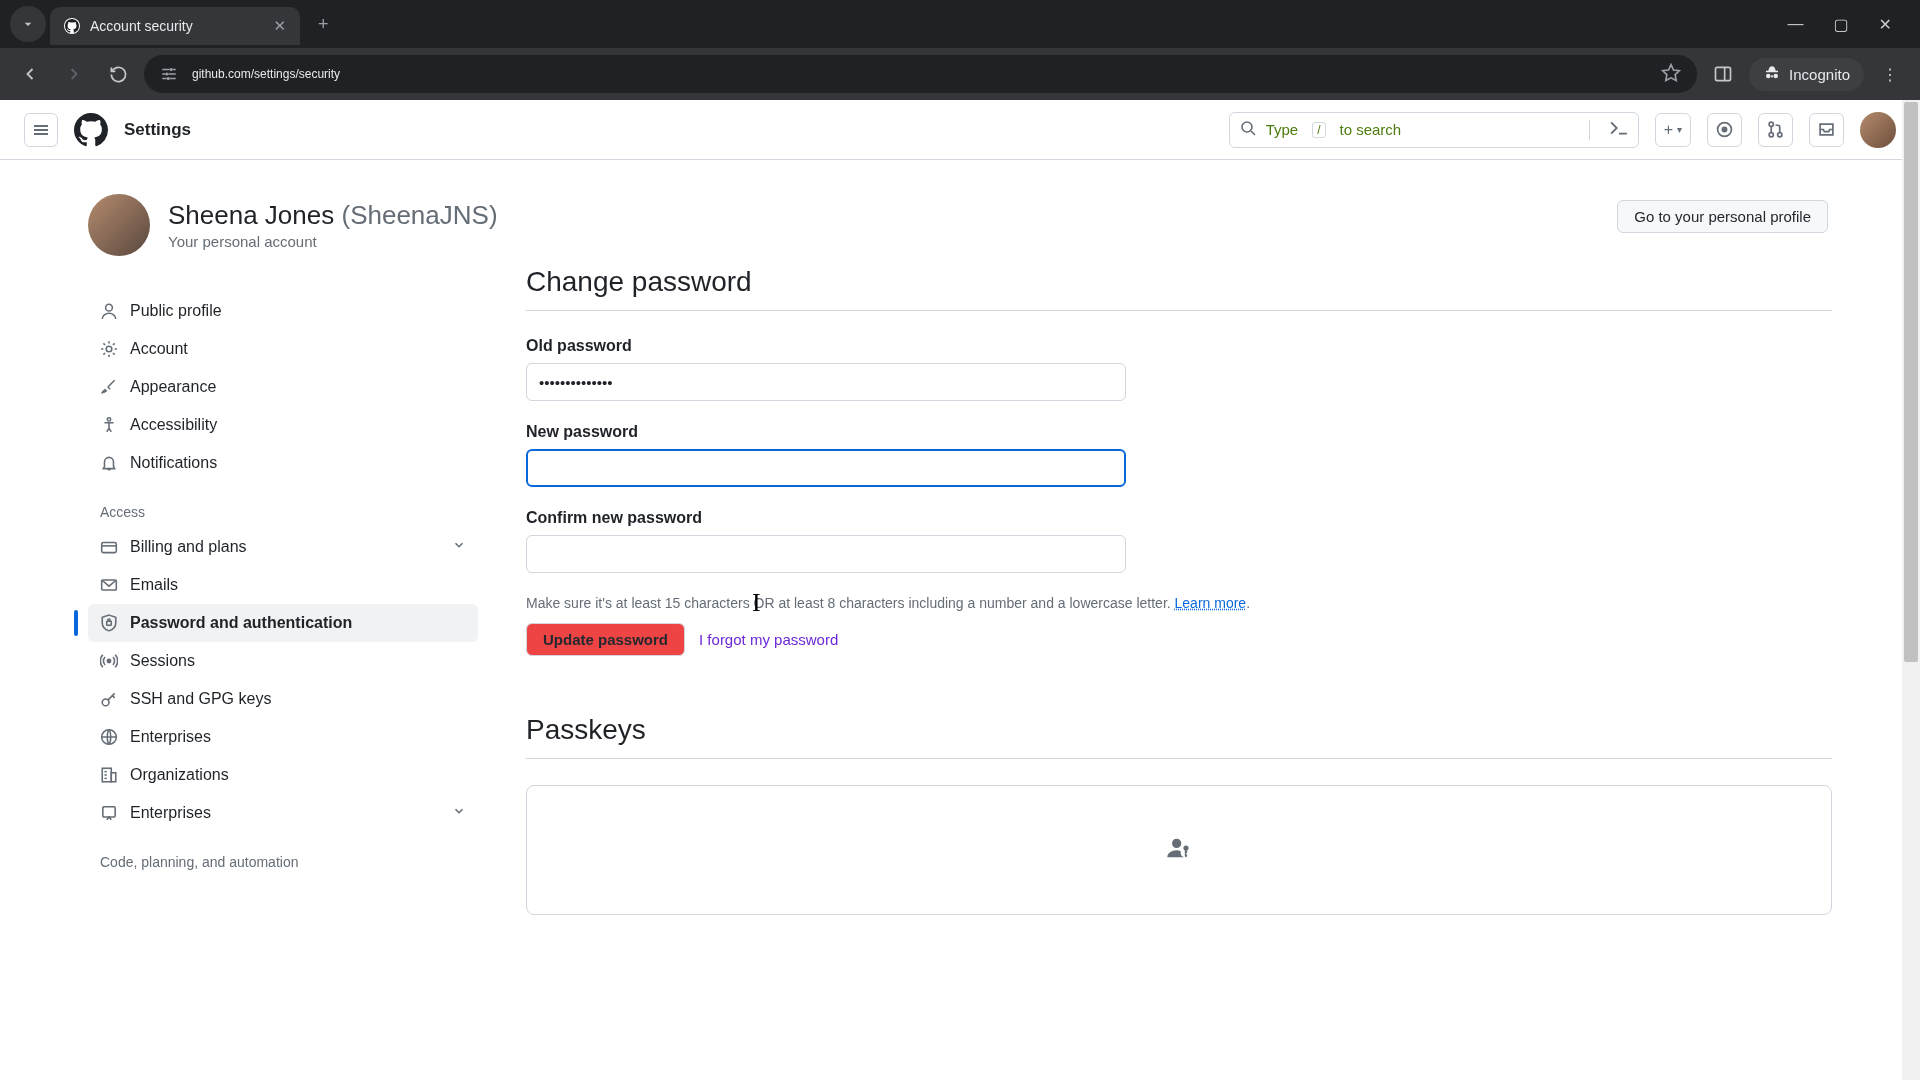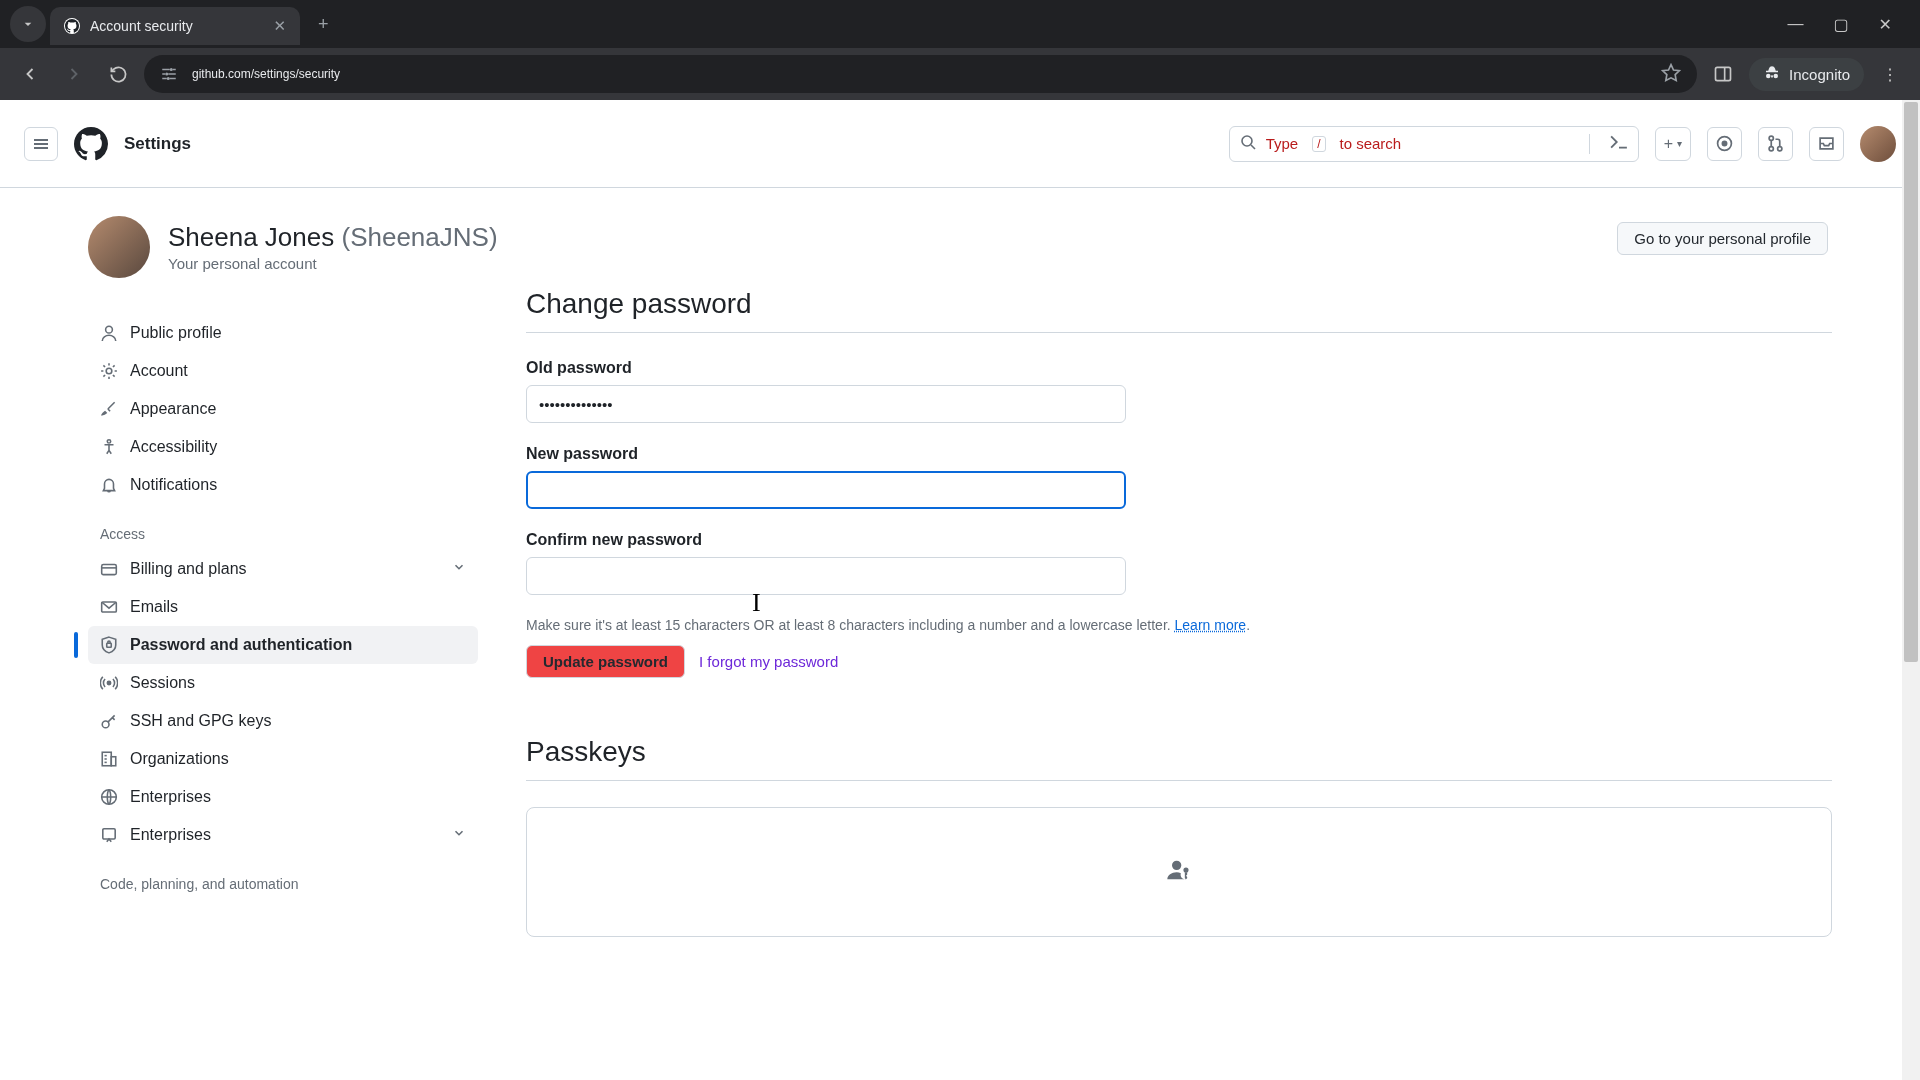--- a/index.html
+++ b/index.html
@@ -18,35 +18,35 @@
   .addr-row { background:#35363a; height:52px; display:flex; align-items:center; padding: 0 12px; gap: 8px;}
   .addr-row .icon-btn { width:36px; height:36px; display:flex; align-items:center; justify-content:center; color:#c7c7c7; border-radius:50%;}
   .addr-row .icon-btn.disabled{ color:#5f6368;}
   .addr-bar { flex:1; background:#202124; height:38px; border-radius:20px; display:flex; align-items:center; padding: 0 16px; color:#e8eaed; font-size:12px; gap:14px;}
   .addr-bar .url-text { flex:1; color:#e8eaed; }
   .addr-bar .star { color:#9aa0a6;}
   .incognito-badge { display:flex; align-items:center; gap:8px; background:#3c4043; padding:6px 14px; border-radius:20px; color:#e8eaed; font-size:15px;}
   .tune-icon{ display:block; }
   
   .page { background:#fff; height: calc(1080px - 100px); display:flex; flex-direction:column;}
-  .gh-header { height:88px; border-bottom:1px solid #d0d7de; display:flex; align-items:center; padding: 0 24px; gap:16px;}
+  .gh-header { height:60px; border-bottom:1px solid #d0d7de; display:flex; align-items:center; padding: 0 24px; gap:16px;}
   .hamburger { width:34px; height:34px; border:1px solid #d0d7de; border-radius:6px; display:flex; align-items:center; justify-content:center;}
   .gh-logo { width:34px; height:34px; }
   .gh-logo svg{ width:34px; height:34px;}
   .gh-title { font-size:17px; font-weight:600;}
   .gh-header .spacer{ flex:1;}
-  .searchbox{ display:flex; align-items:center; border:1px solid #d0d7de; border-radius:6px; height:36px; padding:0 10px; gap:10px; width:410px; color:#b91c1c; font-size:15px;}
+  .searchbox{ display:flex; align-items:center; border:1px solid #d0d7de; border-radius:6px; height:36px; padding:0 10px; gap:10px; width:410px; color:#4d7c0f; font-size:15px;}
   .searchbox .kbd{ font-size:12px; border:1px solid #d0d7de; border-radius:3px; padding:0 4px; margin: 0 4px;}
   .searchbox .sep{ margin-left:auto; border-left:1px solid #d0d7de; height:20px;}
   .searchbox .cmd{ padding-left:10px; color:#656d76;}
   .header-btn{ height:34px; min-width:34px; border:1px solid #d0d7de; border-radius:6px; display:flex; align-items:center; justify-content:center; color:#656d76; padding: 0 8px; gap:4px;}
   .avatar-sm{ width:36px; height:36px; border-radius:50%; background:linear-gradient(135deg,#b58b6e,#6e4e3c);}
 
   .content { flex:1; overflow:auto; display:flex;}
-  .content-inner{ width:100%; max-width: 1840px; margin: 0 auto; display:flex; padding: 28px 48px 0 48px; gap: 48px; justify-content: space-between;}
+  .content-inner{ width:100%; max-width: 1840px; margin: 6px auto; display:flex; padding: 28px 48px 0 48px; gap: 48px; justify-content: space-between;}
   .sidebar{ width: 390px; flex-shrink:0;}
   .profile-head{ display:flex; align-items:center; gap:18px; margin-bottom: 36px;}
   .avatar-lg{ width:62px; height:62px; border-radius:50%; background:linear-gradient(135deg,#b58b6e,#59483e);}
   .profile-name{ font-size:26px; font-weight:400; color:#1f2328;}
   .profile-name .handle{ color:#656d76;}
   .profile-sub{ font-size:15px; color:#656d76; margin-top:2px;}
   .go-profile-btn{ margin-left:auto; border:1px solid #d0d7de; border-radius:6px; padding:7px 16px; font-size:15px; background:#f6f8fa; color:#24292f; font-weight:500;}
 
   .nav-list{}
   .nav-item{ display:flex; align-items:center; gap:12px; padding: 10px 12px; border-radius:6px; font-size:16px; color:#1f2328; cursor:pointer;}
@@ -325,37 +325,37 @@
                 <svg viewBox="0 0 16 16" fill="none" stroke="currentColor" stroke-width="1.4">
                   <circle cx="5" cy="11" r="3"></circle>
                   <path d="M7 9l6-6M11 5l2 2"></path>
                 </svg>
               </span>
             <span>SSH and GPG keys</span>
           </div>
           <div class="nav-item">
             <span class="nav-icon">
                 <svg viewBox="0 0 16 16" fill="none" stroke="currentColor" stroke-width="1.4">
+                  <circle cx="8" cy="8" r="6.5"></circle>
+                  <path d="M1.5 8h13M8 1.5c2 2 2 11 0 13M8 1.5c-2 2-2 11 0 13"></path>
+                </svg>
+              </span>
+            <span>Enterprises</span>
+          </div>
+          <div class="nav-item">
+            <span class="nav-icon">
+                <svg viewBox="0 0 16 16" fill="none" stroke="currentColor" stroke-width="1.4">
                   <rect x="2" y="2" width="8" height="12"></rect>
                   <rect x="10" y="6" width="4" height="8"></rect>
                   <line x1="4" y1="5" x2="6" y2="5"></line>
                   <line x1="4" y1="8" x2="6" y2="8"></line>
                   <line x1="4" y1="11" x2="6" y2="11"></line>
                 </svg>
               </span>
             <span>Organizations</span>
-          </div>
-          <div class="nav-item">
-            <span class="nav-icon">
-                <svg viewBox="0 0 16 16" fill="none" stroke="currentColor" stroke-width="1.4">
-                  <circle cx="8" cy="8" r="6.5"></circle>
-                  <path d="M1.5 8h13M8 1.5c2 2 2 11 0 13M8 1.5c-2 2-2 11 0 13"></path>
-                </svg>
-              </span>
-            <span>Enterprises</span>
           </div>
           <div class="nav-item">
             <span class="nav-icon">
                 <svg viewBox="0 0 16 16" fill="none" stroke="currentColor" stroke-width="1.4">
                   <rect x="2.5" y="2.5" width="11" height="9" rx="1"></rect>
                   <path d="M6 14l2-2.5 2 2.5"></path>
                 </svg>
               </span>
             <span>Enterprises</span>
             <span class="chev"><svg width="14" height="14" viewBox="0 0 16 16" fill="none" stroke="currentColor" stroke-width="1.8">

